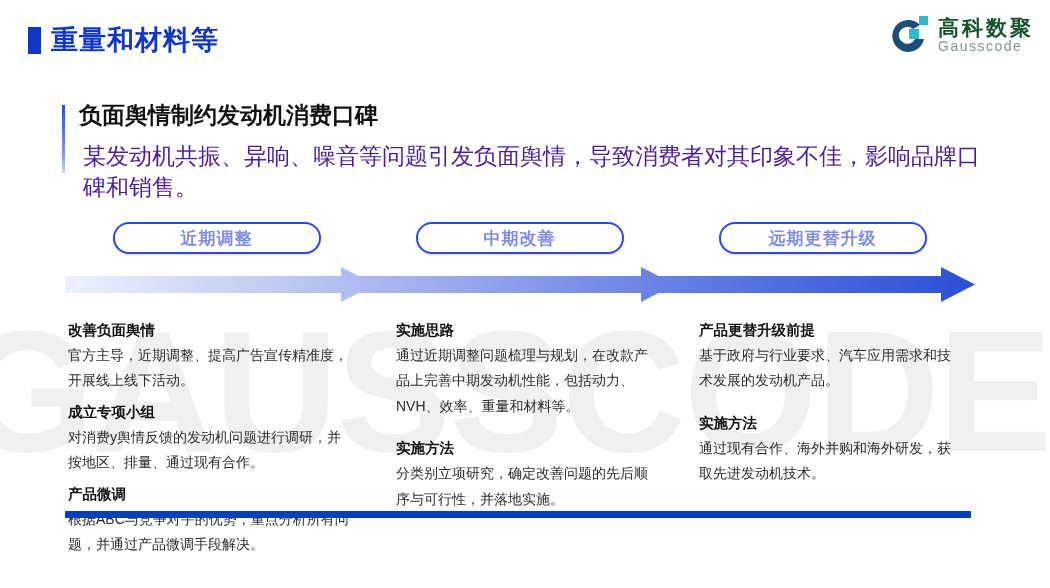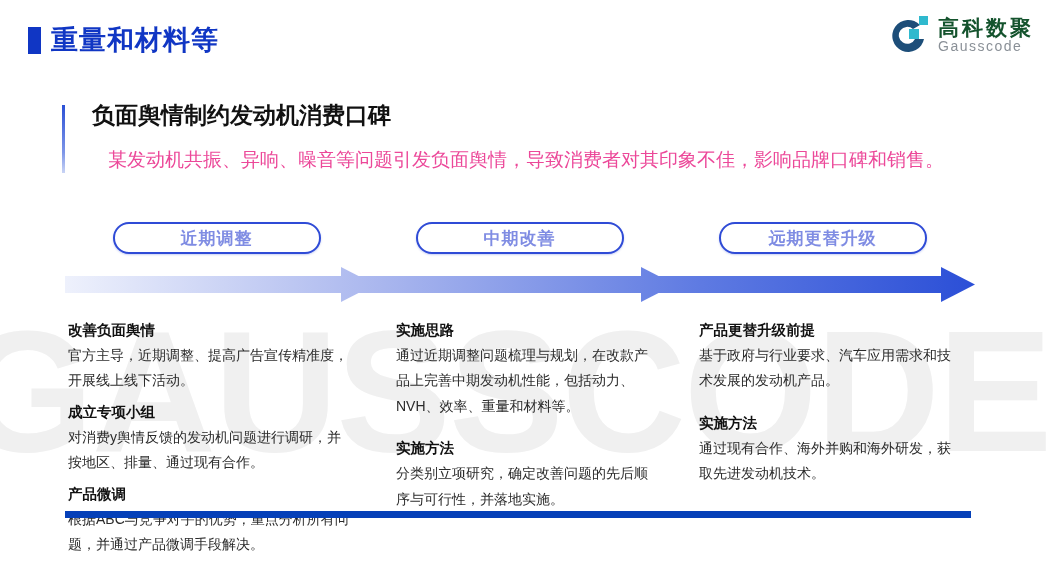--- a/index.html
+++ b/index.html
@@ -19,23 +19,23 @@
   .title-square{width:13px;height:27px;background:#1036c4;display:inline-block;}
   .page-title{margin:0;font-size:27px;font-weight:bold;color:#1036c4;letter-spacing:1px;}
   .logo{position:absolute;right:16px;top:12px;display:flex;align-items:center;gap:8px;}
   .logo-text{display:flex;flex-direction:column;line-height:1.05;}
   .logo-cn{font-size:21px;font-weight:bold;color:#14532d;letter-spacing:3px;}
   .logo-en{font-size:14px;color:#8a9097;letter-spacing:1.5px;}
   
   .intro{position:absolute;left:62px;top:100px;width:930px;}
   .accent-line{position:absolute;left:0;top:5px;width:3px;height:68px;
     background:linear-gradient(180deg,#2b50d6 0%,#7e96e8 70%,#c9d4f5 100%);}
-  .intro-inner{padding-left:30px;}
+  .intro-inner{padding-left:17px;}
   .intro-title{margin:0 0 10px 0;font-size:23px;font-weight:bold;color:#111;}
-  .intro-sub{margin:16px;font-size:19px;color:#ec4899;}
+  .intro-sub{margin:4px;font-size:23px;color:#4c1d95;}
   
   .badges{position:absolute;left:65px;top:222px;width:910px;display:flex;}
   .badge-cell{width:303px;display:flex;justify-content:center;}
   .badge{
     width:204px;height:28px;border:2px solid #2f4bd6;border-radius:17px;
     background:#fff;display:flex;align-items:center;justify-content:center;
     font-size:17px;font-weight:bold;color:#7f8ce3;letter-spacing:1px;
     box-shadow:0 1px 2px rgba(47,75,214,.25);
   }
   

